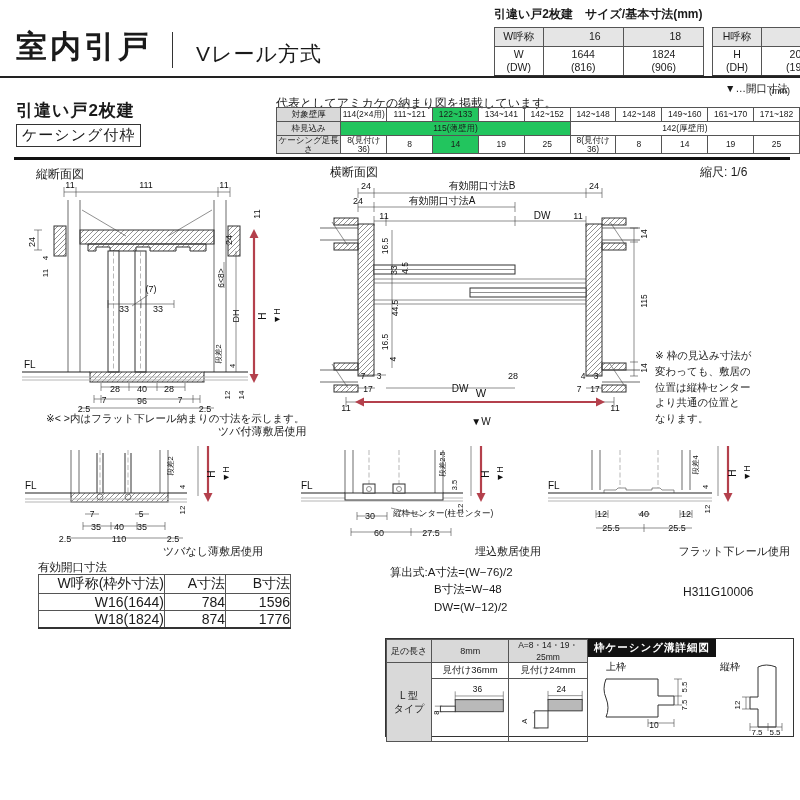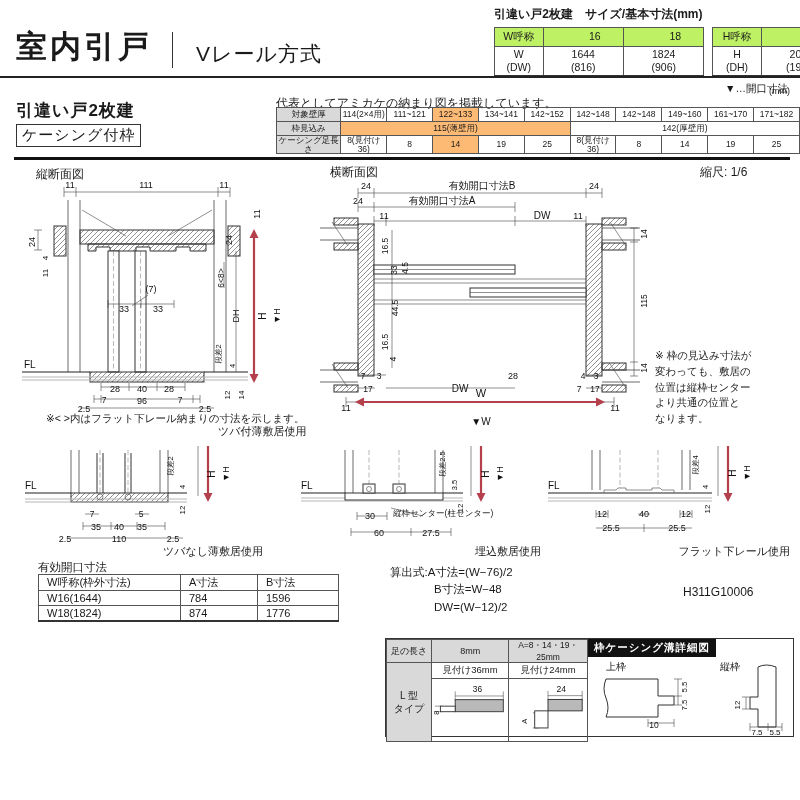--- a/index.html
+++ b/index.html
@@ -11,35 +11,35 @@
   .title-vr{left:172px;top:32px;width:1px;height:36px;background:#333;}
   .page-subtitle{left:196px;top:40px;font-size:21px;letter-spacing:1px;}
   .header-rule{left:0;top:76px;width:800px;height:2px;background:#222;}
   .size-block{left:494px;top:6px;width:348px;}
   .size-title{font-size:12px;font-weight:bold;margin-bottom:4px;}
   .size-tables{display:flex;gap:8px;}
   table{border-collapse:collapse;}
   .size-table th,.size-table td{border:1px solid #555;font-size:10.5px;font-weight:normal;
       text-align:center;padding:1px 2px;white-space:pre-line;line-height:1.25;}
   .size-table{border-bottom:2px solid #333;}
-  .size-table th{background:#bef264;height:16px;margin-top:12px;}
+  .size-table th{background:#e5e5e5;height:16px;margin-top:12px;}
   .size-table .c0{width:48px;} .size-table .c1{width:62px;padding-left:25px;}
   .legend{right:12px;top:82px;font-size:10.5px;}
   
   .sec-title{left:16px;top:99px;font-size:17px;font-weight:bold;letter-spacing:1px;}
   .sec-box{left:16px;top:124px;font-size:15px;letter-spacing:1px;border:1.5px solid #333;padding:1px 5px;}
   .casing-note{left:276px;top:95px;font-size:12px;}
   .casing-unit{right:10px;top:86px;font-size:9px;padding-left:15px;}
   .casing-table{left:276px;top:107px;}
   .casing-table th,.casing-table td{border:1px solid #555;font-size:8.5px;font-weight:normal;
       text-align:center;padding:0;height:13px;line-height:1;}
   .casing-table th{width:64px;background:#d9d9d9;}
   .casing-table td{width:45px;}
   .gray{background:#d9d9d9;}
-  .shade{background:#fdba74;}
+  .shade{background:#22c55e;}
   .thick-rule{left:14px;top:157px;width:776px;height:3px;background:#111;}
   
   .draw-label{font-size:12px;}
   .note-small{font-size:10.5px;}
   .caption{font-size:11px;}
   .hsec-note{left:655px;top:348px;width:142px;font-size:10.5px;line-height:1.5;}
   
   svg text{font-family:"Liberation Sans","DejaVu Sans",sans-serif;fill:#111;}
   .hatch{fill:url(#hatch);stroke:#333;stroke-width:1;}
   .wall{stroke:#b5b5b5;stroke-width:2;fill:none;}
@@ -48,22 +48,22 @@
   .thin{stroke:#444;stroke-width:0.6;fill:none;}
   .door{fill:#fff;stroke:#333;stroke-width:1;}
   .dash{stroke:#888;stroke-width:0.6;stroke-dasharray:5 2.5;fill:none;}
   .red{stroke:#b4404c;stroke-width:2.2;fill:none;}
   .redf{fill:#b4404c;}
   .grayfill{fill:#b9b9b9;stroke:#333;stroke-width:1;}
   .outline{fill:#fff;stroke:#333;stroke-width:1;}
   
   .open-title{left:38px;top:560px;font-size:11.5px;}
   .open-table{left:38px;top:574px;border-bottom:2px solid #333;}
-  .open-table th,.open-table td{border:1px solid #555;font-size:11px;font-weight:normal;
-      text-align:left;height:14px;padding:0 8px;}
+  .open-table th,.open-table td{border:1px solid #555;font-size:14px;font-weight:normal;
+      text-align:right;height:14px;padding:0 0;}
   .open-table .oc0{width:125px;} .open-table .oc1{width:60px;} .open-table .oc2{width:64px;}
   .formulas{left:390px;top:564px;font-size:11.5px;line-height:1.5;}
   .formulas .indent{margin-left:44px;}
   .doc-code{left:683px;top:585px;font-size:12px;}
   
   .leg-wrap{left:385px;top:638px;width:407px;height:97px;border:1.5px solid #333;display:flex;background:#fff;}
   .leg-left{width:202px;border-right:1.5px solid #333;}
   .leg-left td{border:1px solid #555;font-weight:normal;text-align:center;padding:0;}
   .leg-h{font-size:9px;height:18px;}
   .leg-sub{font-size:9.5px;height:15px;}

